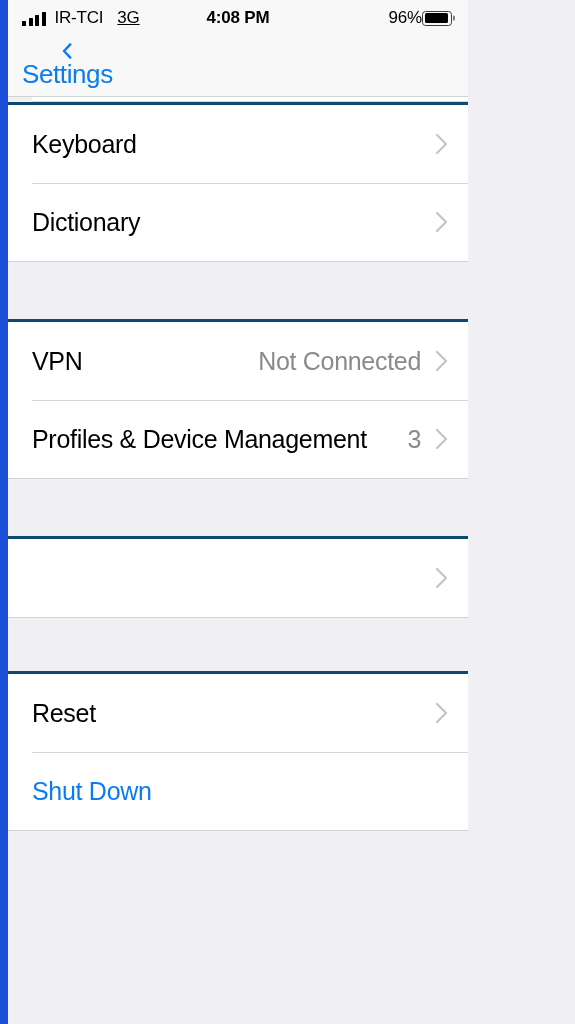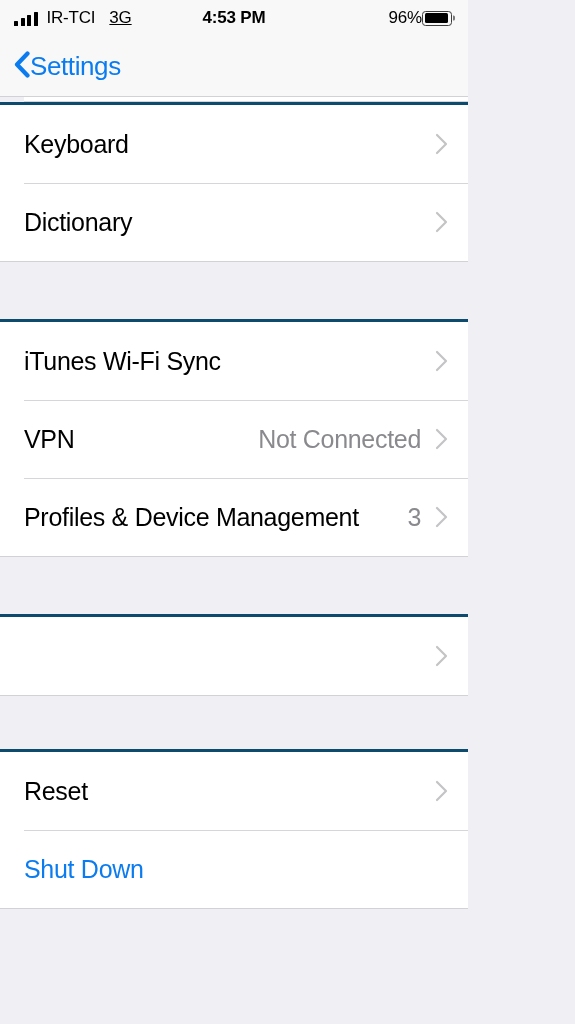--- a/index.html
+++ b/index.html
@@ -16,20 +16,21 @@
     -webkit-font-smoothing: antialiased;
   }
 
   .phone {
     position: relative;
     width: 468px;
     height: 1024px;
     background: #1d4ed8;
     display: flex;
     flex-direction: column;
+    padding-left: 8px;
   }
 
   
   .status-bar {
     height: 36px;
     flex: 0 0 36px;
     background: #F8F8F8;
     display: flex;
     align-items: center;
     padding: 0 16px 0 14px;
@@ -129,23 +130,25 @@
     background: #F8F8F8;
     border-bottom: 1px solid #d2d2d6;
     display: flex;
     align-items: center;
     position: relative;
     padding: 0 14px;
   }
 
   .back-button {
     display: flex;
+    align-items: center;
     cursor: pointer;
     position: relative;
     z-index: 2;
+    flex-direction: column;
   }
 
   .back-chevron {
     width: 16px;
     height: 27px;
     flex: 0 0 16px;
   }
 
   .back-label {
     font-size: 26px;
@@ -259,21 +262,21 @@
       <div class="signal-bars">
         <i></i>
           <i></i>
           <i></i>
           <i></i>
       </div>
       <span class="carrier-name">IR-TCI</span>
       <span class="network-type">3G</span>
     </div>
 
-    <div class="status-time">4:53 PM</div>
+    <div class="status-time">4:08 PM</div>
 
     <div class="status-right">
       <span class="battery-percent">96%</span>
       <div class="battery-icon">
         <div class="battery-fill" style="width:96%"></div>
       </div>
     </div>
   </div>
 
   <div class="nav-bar">
@@ -304,28 +307,20 @@
             <polyline points="2,2 11,11 2,20" fill="none" stroke="#c4c4c6" stroke-width="2.2" stroke-linecap="round" stroke-linejoin="round"></polyline>
           </svg>
         </div>
       </div>
     </div>
 
     <div class="gap"></div>
 
     <div class="group">
       <div class="row">
-        <span class="row-label">iTunes Wi-Fi Sync</span>
-        <div class="row-right">
-          <svg class="disclosure" viewBox="0 0 13 22">
-            <polyline points="2,2 11,11 2,20" fill="none" stroke="#c4c4c6" stroke-width="2.2" stroke-linecap="round" stroke-linejoin="round"></polyline>
-          </svg>
-        </div>
-      </div>
-      <div class="row">
         <span class="row-label">VPN</span>
         <div class="row-right">
           <span class="row-detail">Not Connected</span>
           <svg class="disclosure" viewBox="0 0 13 22">
             <polyline points="2,2 11,11 2,20" fill="none" stroke="#c4c4c6" stroke-width="2.2" stroke-linecap="round" stroke-linejoin="round"></polyline>
           </svg>
         </div>
       </div>
       <div class="row">
         <span class="row-label">Profiles &amp; Device Management</span>

